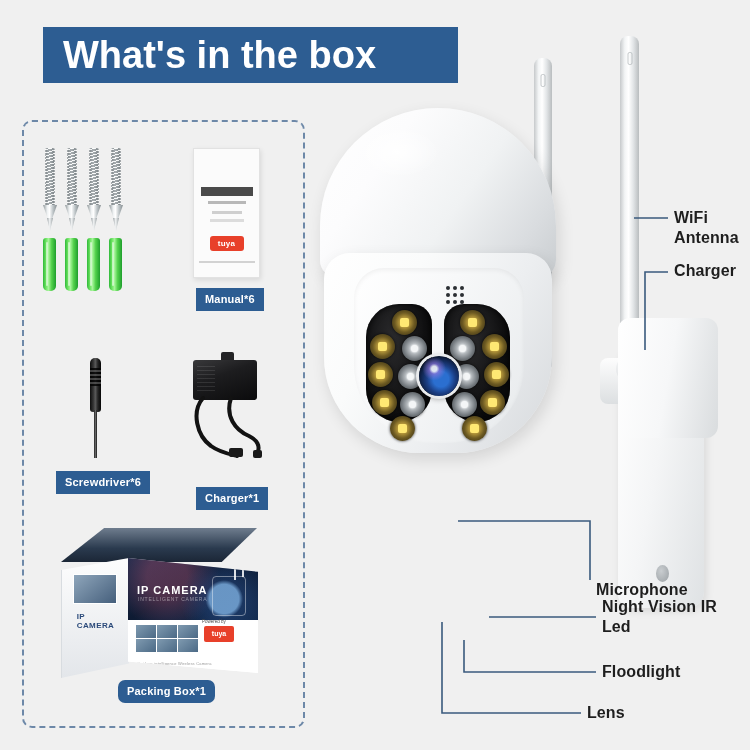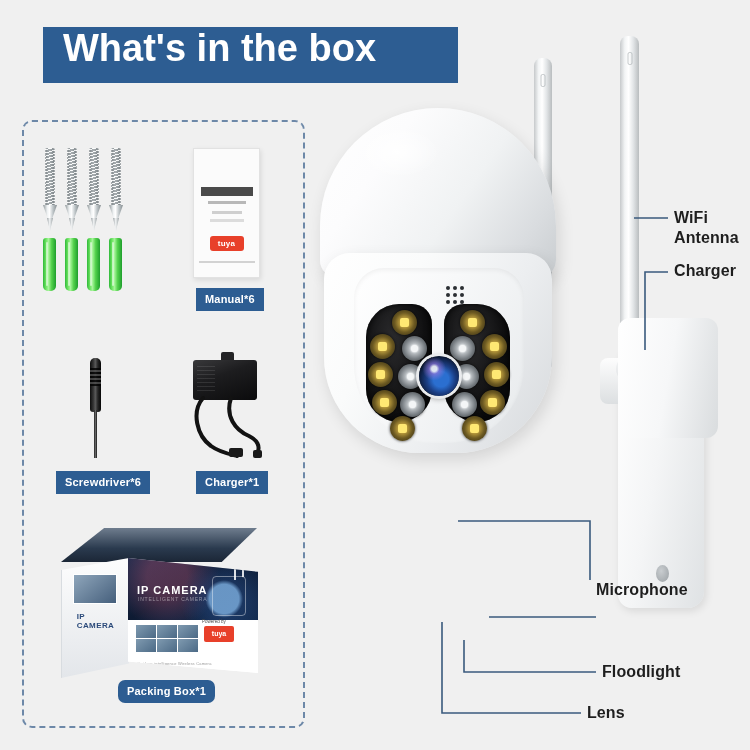--- a/index.html
+++ b/index.html
@@ -9,21 +9,21 @@
     font-family: "Liberation Sans", sans-serif;
     overflow: hidden;
   }
   #stage { position: relative; width: 750px; height: 750px; background: #f0f0f0; }
 
   
   #title-banner {
     position: absolute; left: 43px; top: 27px;
     width: 415px; height: 56px;
     background: #2d5d92;
-    display: flex; align-items: flex-start;
+    display: flex; align-items: center;
   }
   #title-banner .txt {
     color: #ffffff; font-size: 38px; font-weight: bold;
     letter-spacing: 0px; padding-left: 20px; white-space: nowrap;
   }
 
   
   #accessory-panel {
     position: absolute; left: 22px; top: 120px;
     width: 283px; height: 608px;
@@ -380,21 +380,21 @@
   <div id="charger" style="left:185px; top:352px; width:86px; height:110px;">
     <div class="prong"></div>
     <div class="brick"></div>
     <svg width="86" height="66" viewBox="0 0 86 66">
       <path d="M18,2 C6,16 12,40 26,50 C34,56 44,58 52,60" stroke="#121212" stroke-width="4" fill="none" stroke-linecap="round"></path>
       <path d="M46,2 C40,20 50,34 64,40 C72,44 76,50 72,58" stroke="#121212" stroke-width="4" fill="none" stroke-linecap="round"></path>
       <rect x="44" y="52" width="14" height="9" rx="2" fill="#1a1a1a"></rect>
       <rect x="68" y="54" width="9" height="8" rx="2" fill="#1a1a1a"></rect>
     </svg>
   </div>
-  <div class="acc-label" style="left:196px; top:471px;">Charger*1</div>
+  <div class="acc-label" style="left:196px; top:487px;">Charger*1</div>
 
   <div id="packing-box" style="left:55px; top:528px; width:210px; height:156px;">
     <div id="pb-top"></div>
     <div id="pb-left">
       <div class="pbl-shot"></div>
       <div class="pbl-title">IP CAMERA</div>
     </div>
     <div id="pb-front">
       <div id="pb-galaxy"></div>
       <div class="pb-ant" style="right:22px; top:6px;"></div>
@@ -483,16 +483,17 @@
       <path d="M489,617 L596,617"></path>
       <path d="M464,640 L464,672 L596,672"></path>
       <path d="M442,622 L442,713 L581,713"></path>
     </g>
   </svg>
 
   <div class="callout-label" style="left:674px; top:208px;">WiFi
 Antenna</div>
   <div class="callout-label" style="left:674px; top:271px; transform:translateY(-50%);">Charger</div>
   <div class="callout-label" style="left:596px; top:580px;">Microphone</div>
+  <div class="callout-label" style="left:602px; top:617px; transform:translateY(-50%);">Night Vision IR Led</div>
   <div class="callout-label" style="left:602px; top:672px; transform:translateY(-50%);">Floodlight</div>
   <div class="callout-label" style="left:587px; top:713px; transform:translateY(-50%);">Lens</div>
 
 </div>
 
 </body></html>

